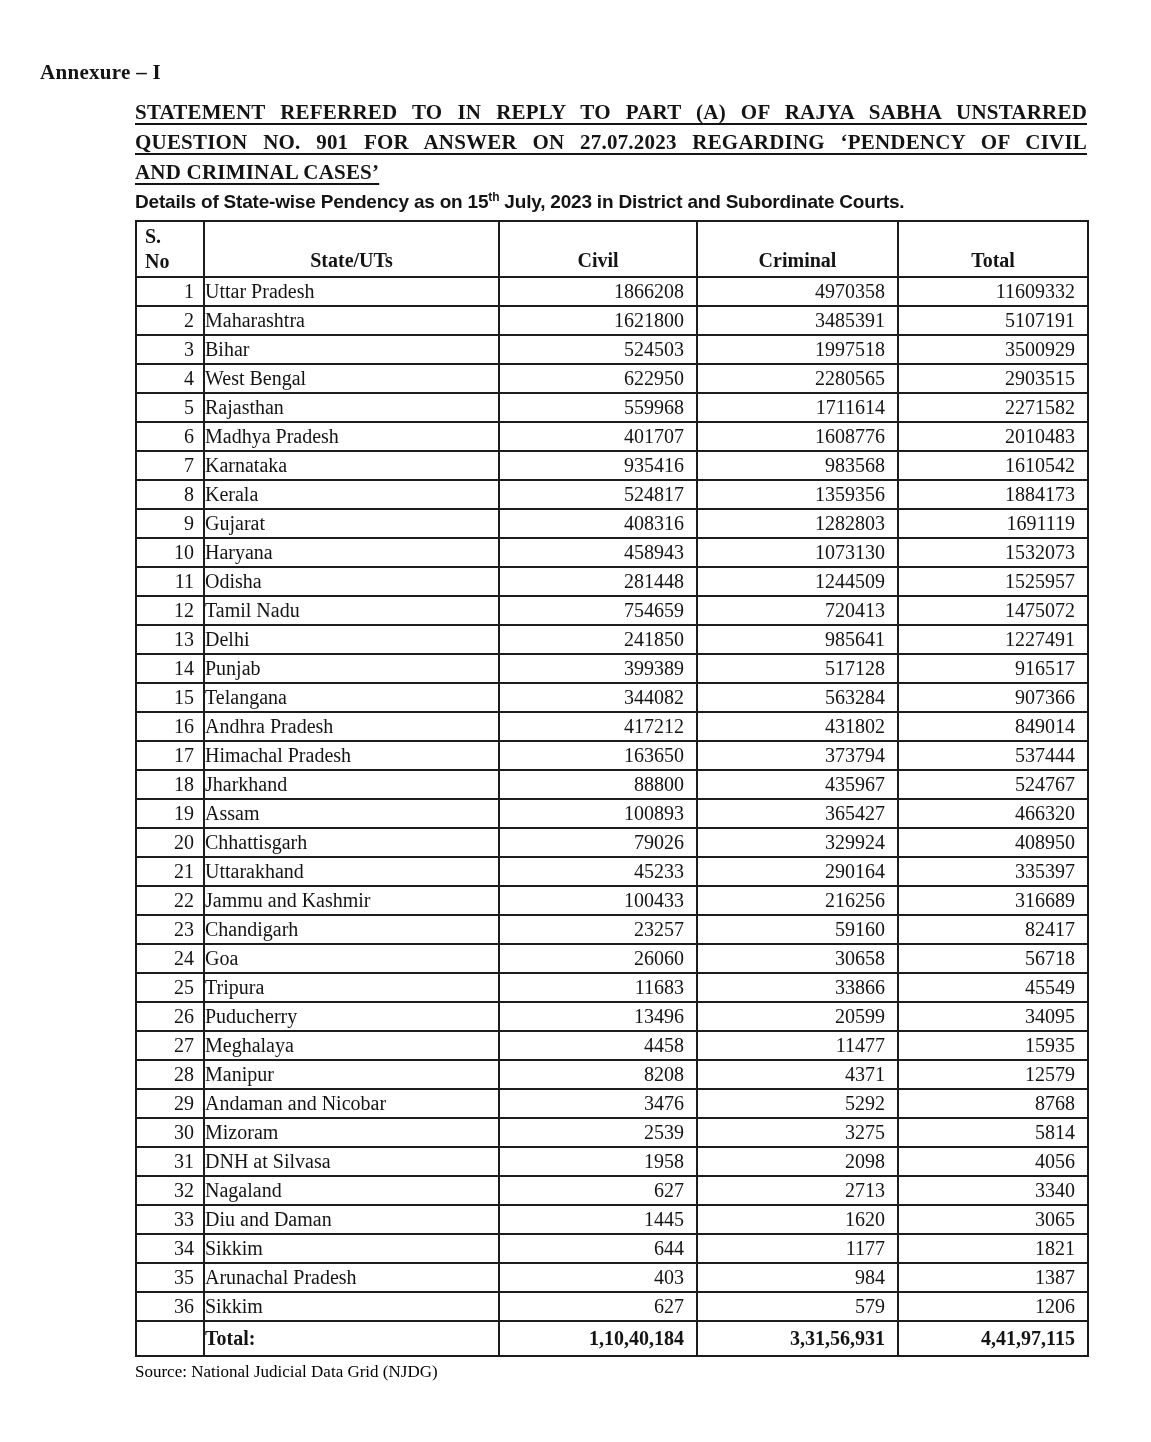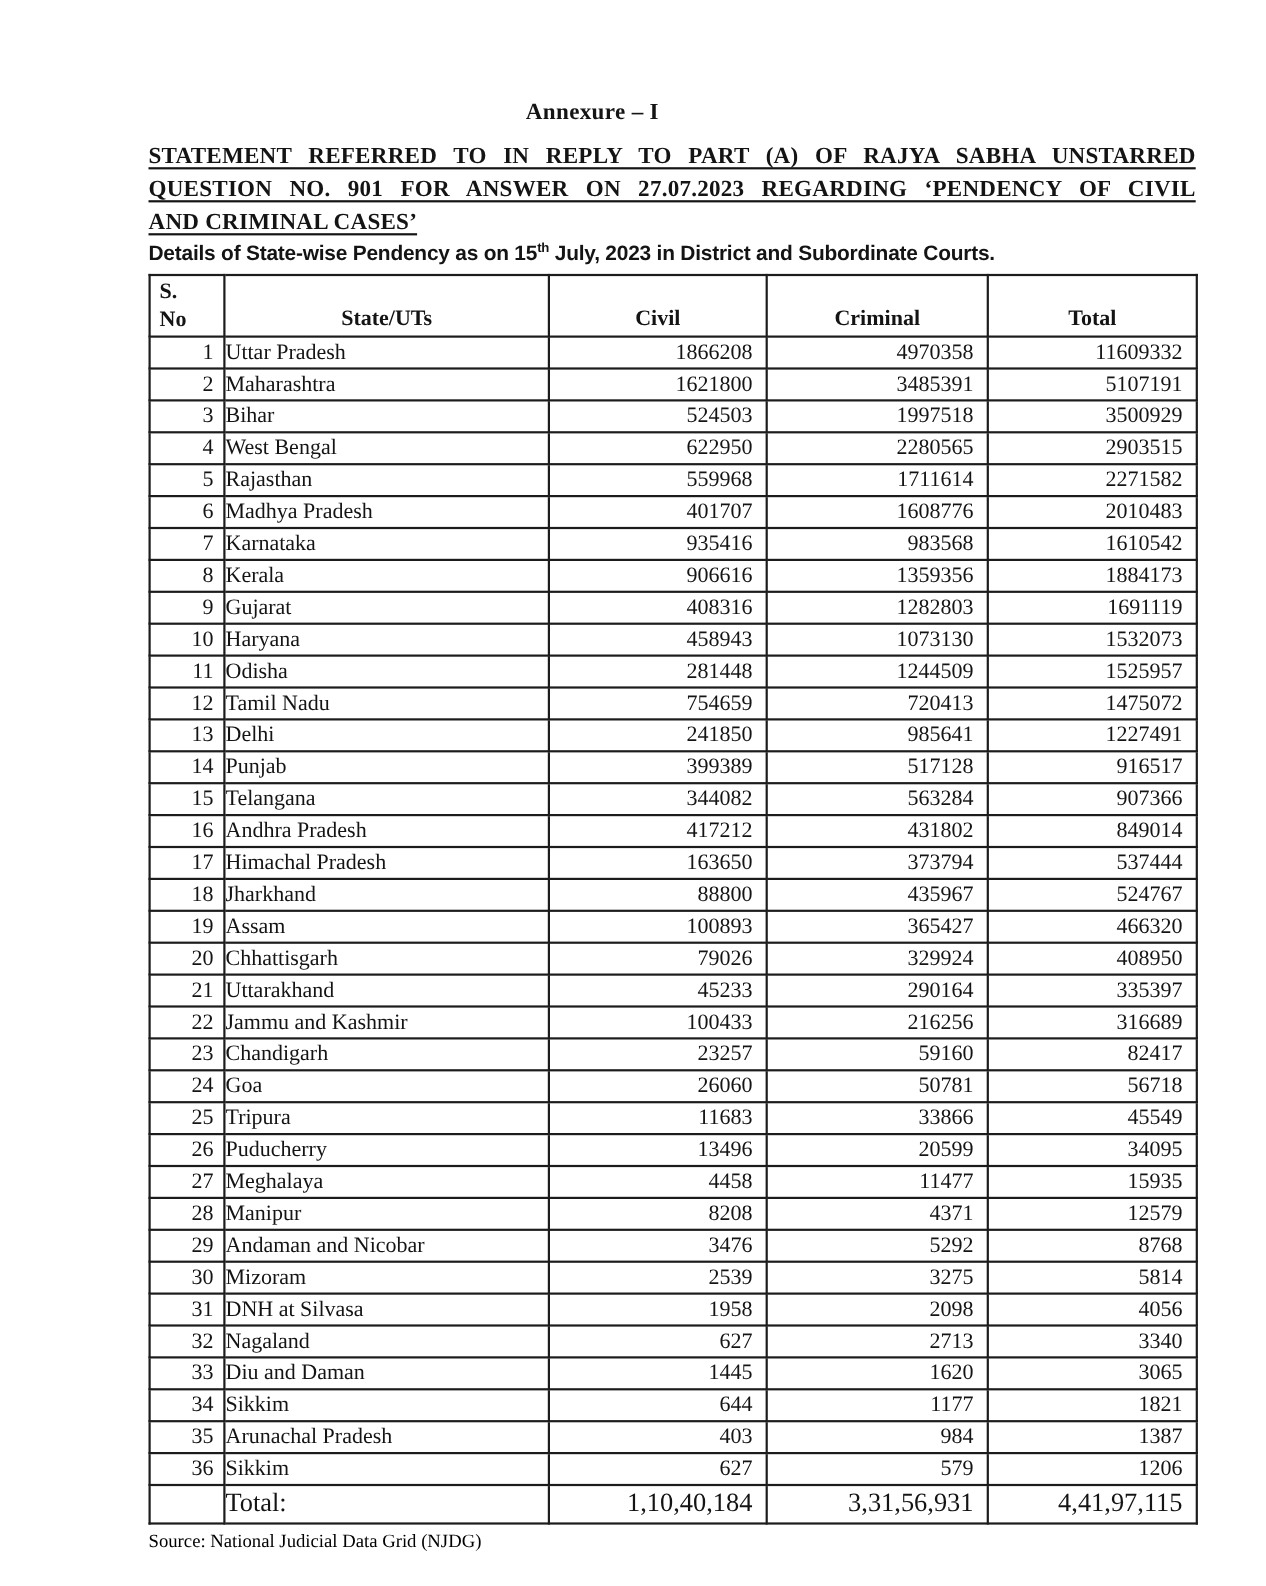--- a/index.html
+++ b/index.html
@@ -7,26 +7,27 @@
   .page {
     width: 1151px;
     height: 1442px;
     background: #ffffff;
     color: #141414;
     font-family: "Liberation Serif", serif;
     overflow: hidden;
     position: relative;
   }
   .annexure {
-    padding-top: 89px;
+    padding-top: 60px;
     margin-right: 74px;
-    text-align: center;
+    text-align: left;
     font-weight: bold;
     font-size: 21px;
     letter-spacing: 0.3px;
+    margin-left: 40px;
   }
   .title-block {
     margin: 12px 64px 0 135px;
     width: 952px;
     font-weight: bold;
     font-size: 21px;
     line-height: 30px;
     letter-spacing: 0.2px;
   }
   .title-line {
@@ -77,22 +78,22 @@
   .data-table tbody td {
     font-size: 20px;
     line-height: 27px;
     padding-top: 0;
     padding-bottom: 0;
   }
   .sno-cell   { text-align: right; padding-right: 9px;  }
   .state-cell { text-align: left;  padding-left: 0;  }
   .num-cell   { text-align: right; padding-right: 12px; }
   .total-row td {
-    font-weight: normal;
-    font-size: 24px;
+    font-weight: bold;
+    font-size: 20px;
     line-height: 31px;
   }
   .source {
     margin: 5px 0 0 135px;
     font-size: 17px;
     color: #000000;
   }
 </style>
 </head>
 <body>
@@ -175,21 +176,21 @@
         <tr>
           <td class="sno-cell">7</td>
           <td class="state-cell">Karnataka</td>
           <td class="num-cell">935416</td>
           <td class="num-cell">983568</td>
           <td class="num-cell">1610542</td>
         </tr>
         <tr>
           <td class="sno-cell">8</td>
           <td class="state-cell">Kerala</td>
-          <td class="num-cell">906616</td>
+          <td class="num-cell">524817</td>
           <td class="num-cell">1359356</td>
           <td class="num-cell">1884173</td>
         </tr>
         <tr>
           <td class="sno-cell">9</td>
           <td class="state-cell">Gujarat</td>
           <td class="num-cell">408316</td>
           <td class="num-cell">1282803</td>
           <td class="num-cell">1691119</td>
         </tr>
@@ -288,21 +289,21 @@
           <td class="sno-cell">23</td>
           <td class="state-cell">Chandigarh</td>
           <td class="num-cell">23257</td>
           <td class="num-cell">59160</td>
           <td class="num-cell">82417</td>
         </tr>
         <tr>
           <td class="sno-cell">24</td>
           <td class="state-cell">Goa</td>
           <td class="num-cell">26060</td>
-          <td class="num-cell">50781</td>
+          <td class="num-cell">30658</td>
           <td class="num-cell">56718</td>
         </tr>
         <tr>
           <td class="sno-cell">25</td>
           <td class="state-cell">Tripura</td>
           <td class="num-cell">11683</td>
           <td class="num-cell">33866</td>
           <td class="num-cell">45549</td>
         </tr>
         <tr>

